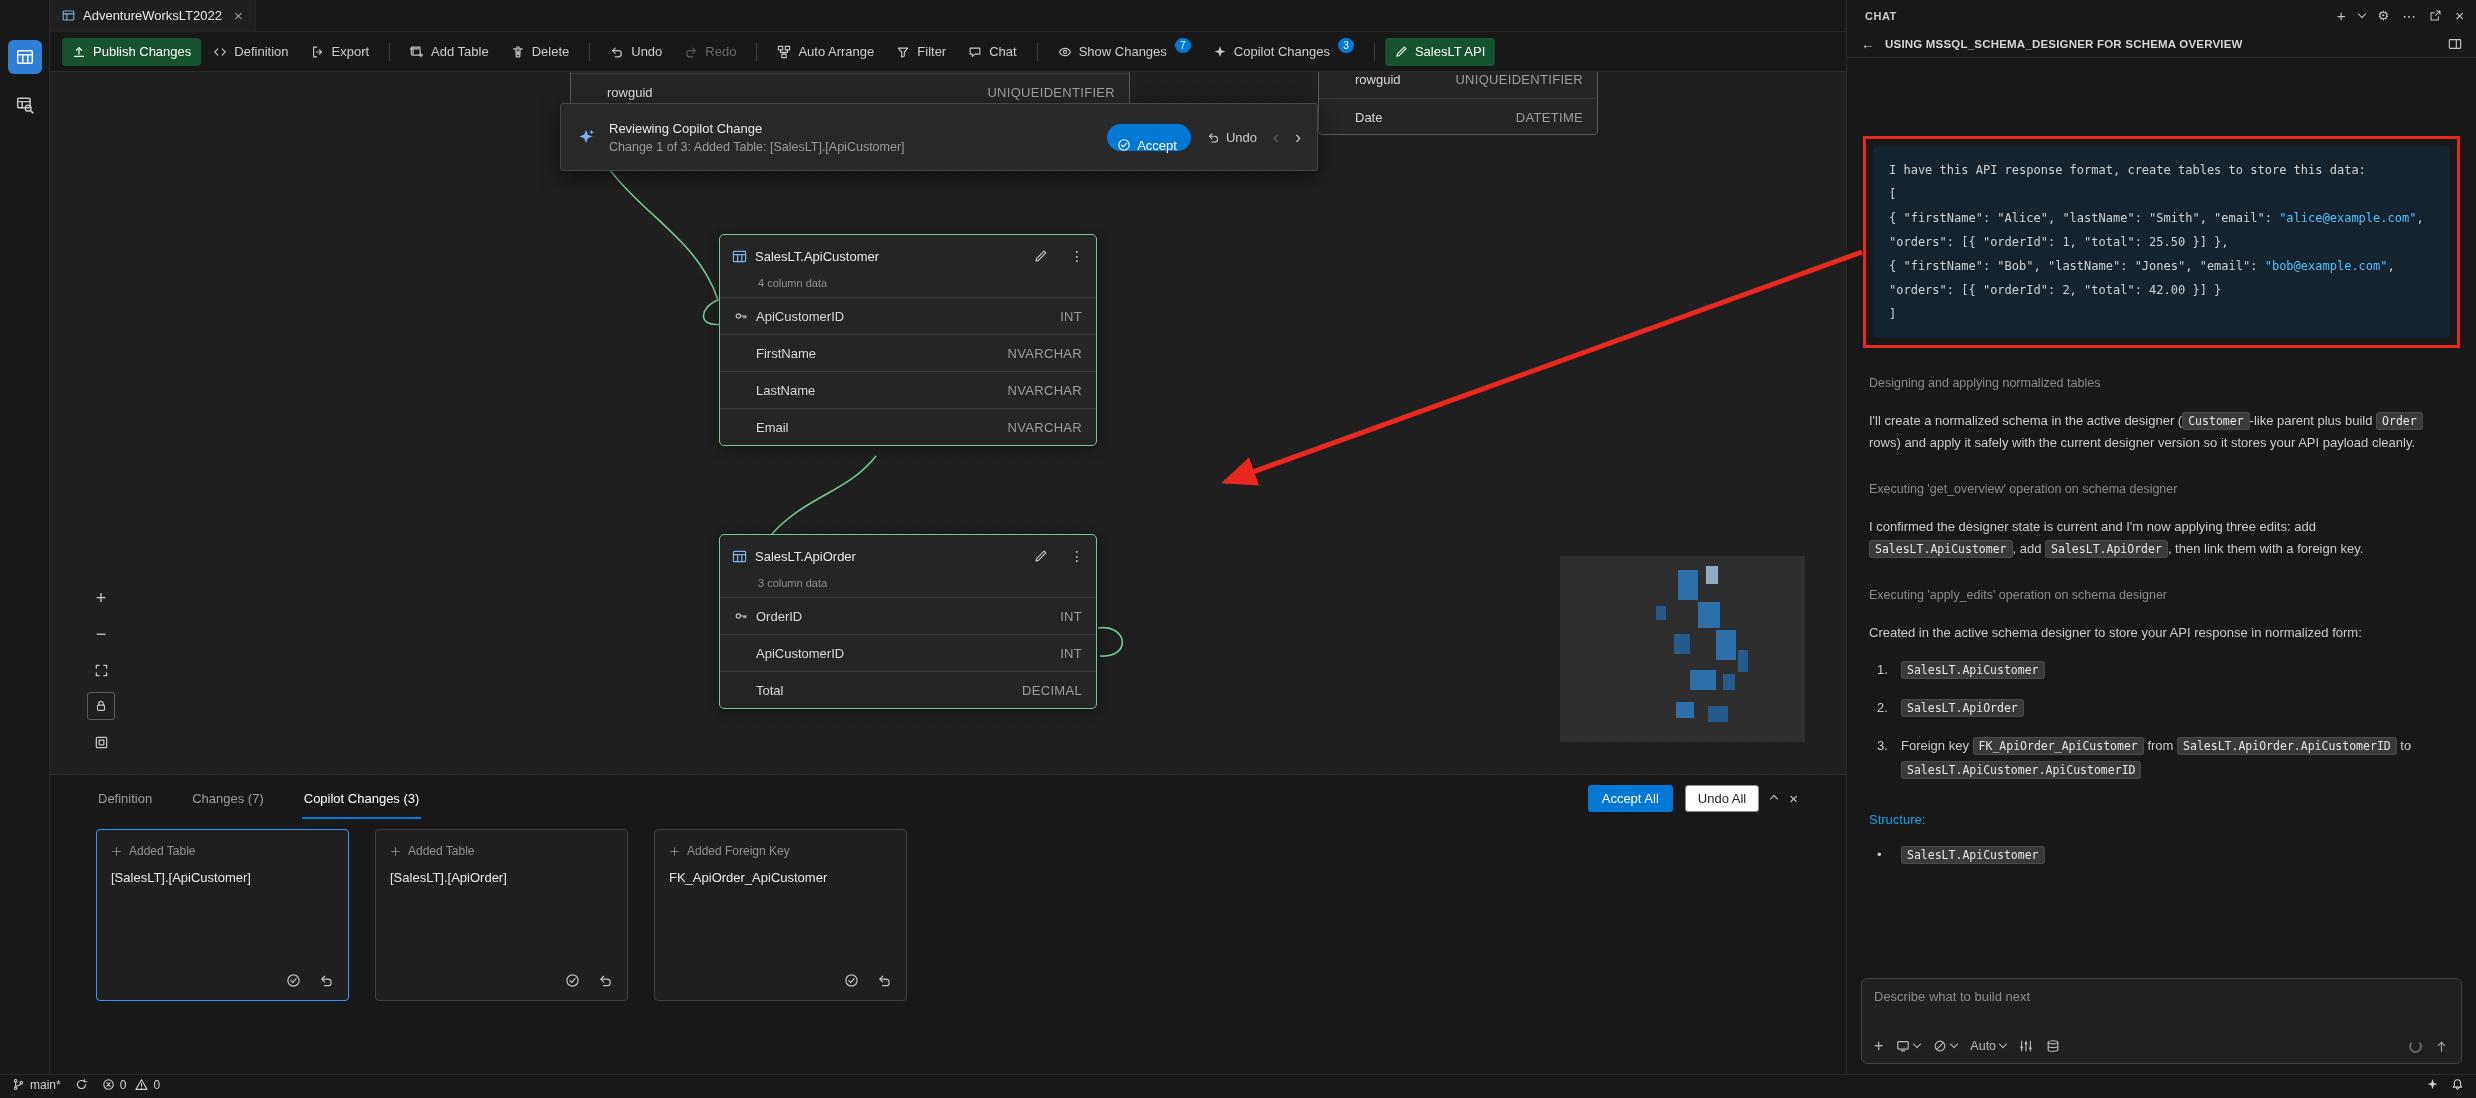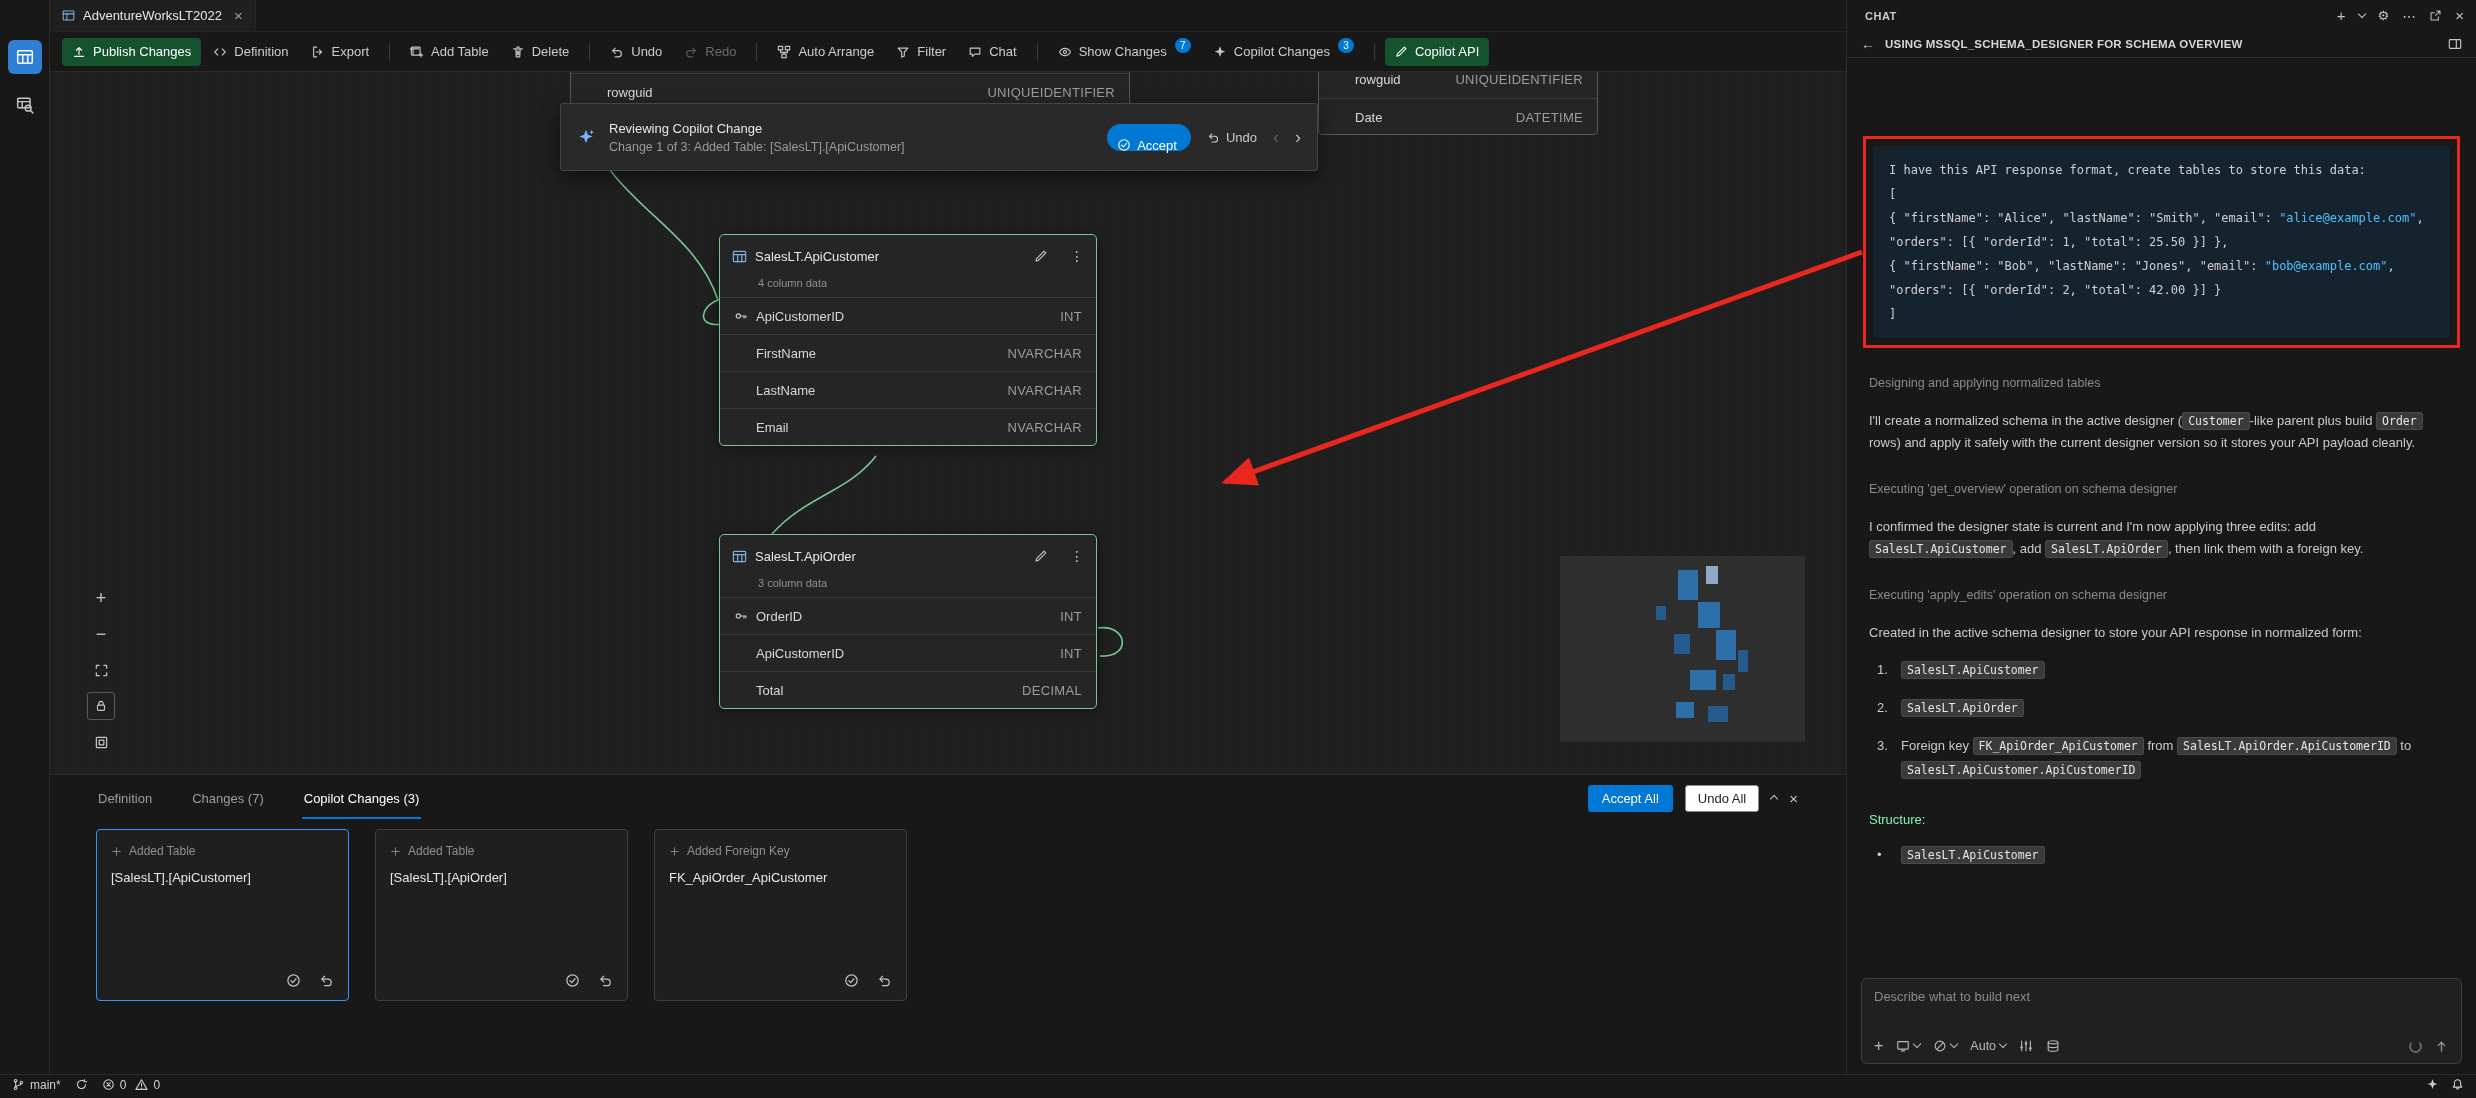--- a/index.html
+++ b/index.html
@@ -83,21 +83,21 @@
   .crumb-txt{font-size:11.5px;font-weight:bold;color:#d6d6d6;letter-spacing:.2px}
   .chat-body{flex:1;position:relative;overflow:hidden}
   .redbox{margin:78px 16px 0 16px;border:3px solid #e8281e;padding:7px}
   .codeblock{background:#15232f;border-radius:4px;padding:12px 16px;font-family:"DejaVu Sans Mono","Liberation Mono",monospace;font-size:12px;line-height:24px;color:#d0d0d0}
   .codeblock .lnk{color:#4fc1ff}
   .progress{margin:28px 22px 0;color:#8a8a8a;font-size:12.5px}
   .para{margin:20px 22px 0;color:#cbcbcb;line-height:22px}
   .chip{font-family:"DejaVu Sans Mono","Liberation Mono",monospace;font-size:11.5px;background:#3a3a3a;border:1px solid #4a4a4a;border-radius:3px;padding:1px 5px;color:#e4e4e4;white-space:nowrap}
   .oli{position:relative;margin:14px 22px 0 54px;line-height:24px;color:#cbcbcb}
   .oli .num,.oli .blt{position:absolute;left:-24px;color:#cbcbcb}
-  .structure{margin:30px 22px 16px;color:#86efac}
+  .structure{margin:30px 22px 16px;color:#0ea5e9}
   .chat-input{margin:0 14px 10px;border:1px solid #3f3f3f;border-radius:6px;background:#202020;height:86px;padding:10px 12px 8px;display:flex;flex-direction:column;flex:none}
   .placeholder{color:#8a8a8a}
   .ci-row{margin-top:auto;display:flex;align-items:center;gap:13px;color:#b9b9b9;font-size:12.5px}
   .ci-right{margin-left:auto;display:flex;align-items:center;gap:12px}
   .chev{width:6px;height:6px;border-right:1.4px solid currentColor;border-bottom:1.4px solid currentColor;transform:rotate(45deg);display:inline-block;position:relative;top:-2px}
   .chev.up{transform:rotate(-135deg);top:1px}
   .spinner{width:13px;height:13px;border:2px solid #666;border-top-color:transparent;border-radius:50%}
   
   .statusbar{height:20px;background:#181818;border-top:1px solid #2b2b2b;display:flex;align-items:center;padding:0 12px;font-size:12px;color:#cfcfcf;gap:14px}
   .sb-item{display:flex;align-items:center;gap:5px}
@@ -255,21 +255,21 @@
         <span>Copilot Changes</span>
         <span class="badge">3</span>
       </div>
       <div class="tsep"></div>
       <div class="tbtn primary">
         <span class="ticn">
             <svg class="svgi" width="13" height="13" viewBox="0 0 16 16">
               <path d="M11.5 2.5l2 2-8.5 8.5-2.8.8.8-2.8z"></path>
             </svg>
           </span>
-        <span>Copilot API</span>
+        <span>SalesLT API</span>
       </div>
     </div>
 
     <div class="canvas">
       <svg class="edges" width="1796" height="702">
         <path d="M534 56 C572 138 644 156 668 228 c-20 8 -20 28 4 24" stroke="#73c991" stroke-width="1.6" fill="none"></path>
         <path d="M826 384 C798 420 756 424 722 462" stroke="#73c991" stroke-width="1.6" fill="none"></path>
         <path d="M1048 556 c30 -4 34 30 2 28" stroke="#73c991" stroke-width="1.6" fill="none"></path>
       </svg>
 

